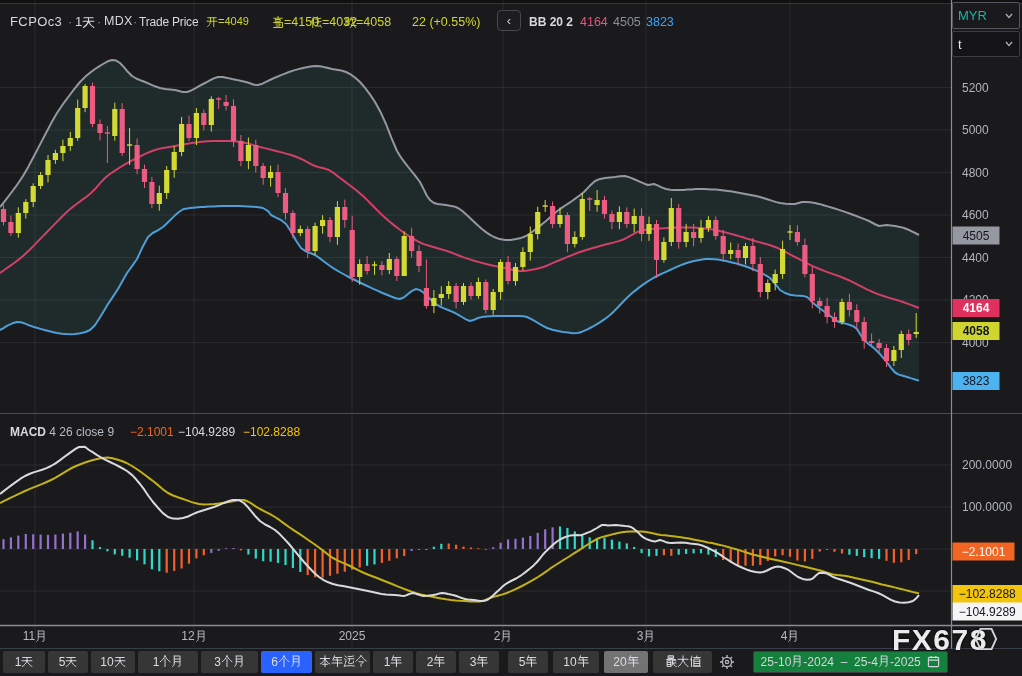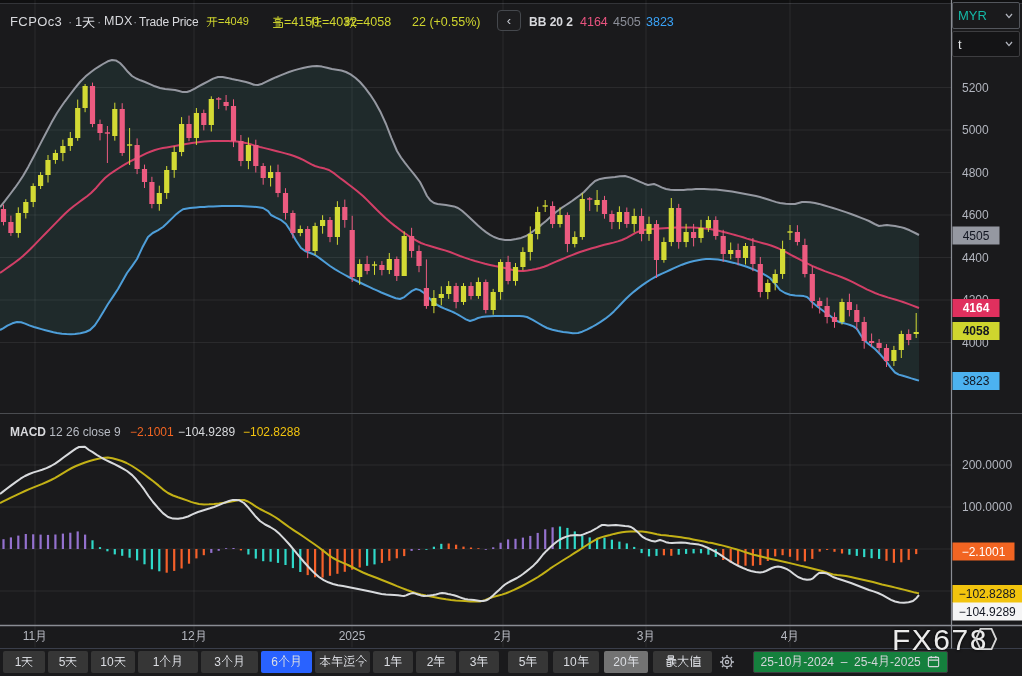--- a/index.html
+++ b/index.html
@@ -509,41 +509,41 @@
 <div class="abs" style="left:952px;top:2px;width:68px;height:27px;border:1px solid #53565c;border-radius:2px;background:#1a1a1c"></div>
 <div class="abs" style="left:958px;top:8px;color:#14b8a6;font-size:13px;">MYR</div>
 <svg class="abs" style="left:1005px;top:13px" width="8" height="6" viewBox="0 0 8 6">
       <path d="M1,1 L4,4.6 L7,1" fill="none" stroke="#b2b5be" stroke-width="1.3"></path>
     </svg>
 <div class="abs" style="left:952px;top:31px;width:68px;height:26px;border:1px solid #3d3d40;border-radius:2px;background:#141416"></div>
 <div class="abs" style="left:958px;top:37px;color:#e6e8ea;font-size:13px;">t</div>
 <svg class="abs" style="left:1005px;top:41px" width="8" height="6" viewBox="0 0 8 6">
       <path d="M1,1 L4,4.6 L7,1" fill="none" stroke="#b2b5be" stroke-width="1.3"></path>
     </svg>
-<div class="abs" style="left:10px;top:425px;color:#d8d9dd;font-size:12px;"><b>MACD</b> <span style="color:#b8bcc4">12 26 close 9</span></div>
+<div class="abs" style="left:10px;top:425px;color:#d8d9dd;font-size:12px;"><b>MACD</b> <span style="color:#b8bcc4">4 26 close 9</span></div>
 <div class="abs" style="left:130px;top:425px;color:#f26522;font-size:12px;">−2.1001</div>
 <div class="abs" style="left:178px;top:425px;color:#d8dadd;font-size:12px;">−104.9289</div>
 <div class="abs" style="left:243px;top:425px;color:#f2c40e;font-size:12px;">−102.8288</div>
 <div class="abs" style="left:18.0px;top:629px;width:34px;text-align:center;color:#b6b9c1;font-size:12px">11<svg width="12" height="12" viewBox="0 0 96 96" style="display:inline-block;vertical-align:-2px">
         <use href="#g-yue"></use>
       </svg></div>
 <div class="abs" style="left:177.0px;top:629px;width:34px;text-align:center;color:#b6b9c1;font-size:12px">12<svg width="12" height="12" viewBox="0 0 96 96" style="display:inline-block;vertical-align:-2px">
         <use href="#g-yue"></use>
       </svg></div>
 <div class="abs" style="left:332.0px;top:629px;width:40px;text-align:center;color:#b6b9c1;font-size:12px">2025</div>
 <div class="abs" style="left:489.0px;top:629px;width:28px;text-align:center;color:#b6b9c1;font-size:12px">2<svg width="12" height="12" viewBox="0 0 96 96" style="display:inline-block;vertical-align:-2px">
         <use href="#g-yue"></use>
       </svg></div>
 <div class="abs" style="left:632.0px;top:629px;width:28px;text-align:center;color:#b6b9c1;font-size:12px">3<svg width="12" height="12" viewBox="0 0 96 96" style="display:inline-block;vertical-align:-2px">
         <use href="#g-yue"></use>
       </svg></div>
 <div class="abs" style="left:776.0px;top:629px;width:28px;text-align:center;color:#b6b9c1;font-size:12px">4<svg width="12" height="12" viewBox="0 0 96 96" style="display:inline-block;vertical-align:-2px">
         <use href="#g-yue"></use>
       </svg></div>
-<div class="abs" style="left:892px;top:623px;font-size:30px;font-weight:normal;color:#ebebeb;letter-spacing:1.5px;text-shadow:0 0 3px #000">FX678</div>
+<div class="abs" style="left:892px;top:623px;font-size:30px;font-weight:bold;color:#ebebeb;letter-spacing:1.5px;text-shadow:0 0 3px #000">FX678</div>
 <svg class="abs" style="left:974px;top:627px" width="24" height="24" viewBox="0 0 26 26">
       <path d="M7,2 L19,2 L24,13 L19,24 L7,24 L2,13 Z" fill="none" stroke="#d5d5d5" stroke-width="2"></path>
     </svg>
 <div class="abs" style="left:3px;top:651px;width:42px;height:22px;background:#363636;border-radius:2px;color:#dcdee3;font-size:12px;text-align:center;line-height:22px">1<svg width="12" height="12" viewBox="0 0 96 96" style="display:inline-block;vertical-align:-1px">
         <use href="#g-tian"></use>
       </svg></div>
 <div class="abs" style="left:48px;top:651px;width:40px;height:22px;background:#363636;border-radius:2px;color:#dcdee3;font-size:12px;text-align:center;line-height:22px">5<svg width="12" height="12" viewBox="0 0 96 96" style="display:inline-block;vertical-align:-1px">
         <use href="#g-tian"></use>
       </svg></div>
 <div class="abs" style="left:91px;top:651px;width:44px;height:22px;background:#363636;border-radius:2px;color:#dcdee3;font-size:12px;text-align:center;line-height:22px">10<svg width="12" height="12" viewBox="0 0 96 96" style="display:inline-block;vertical-align:-1px">

